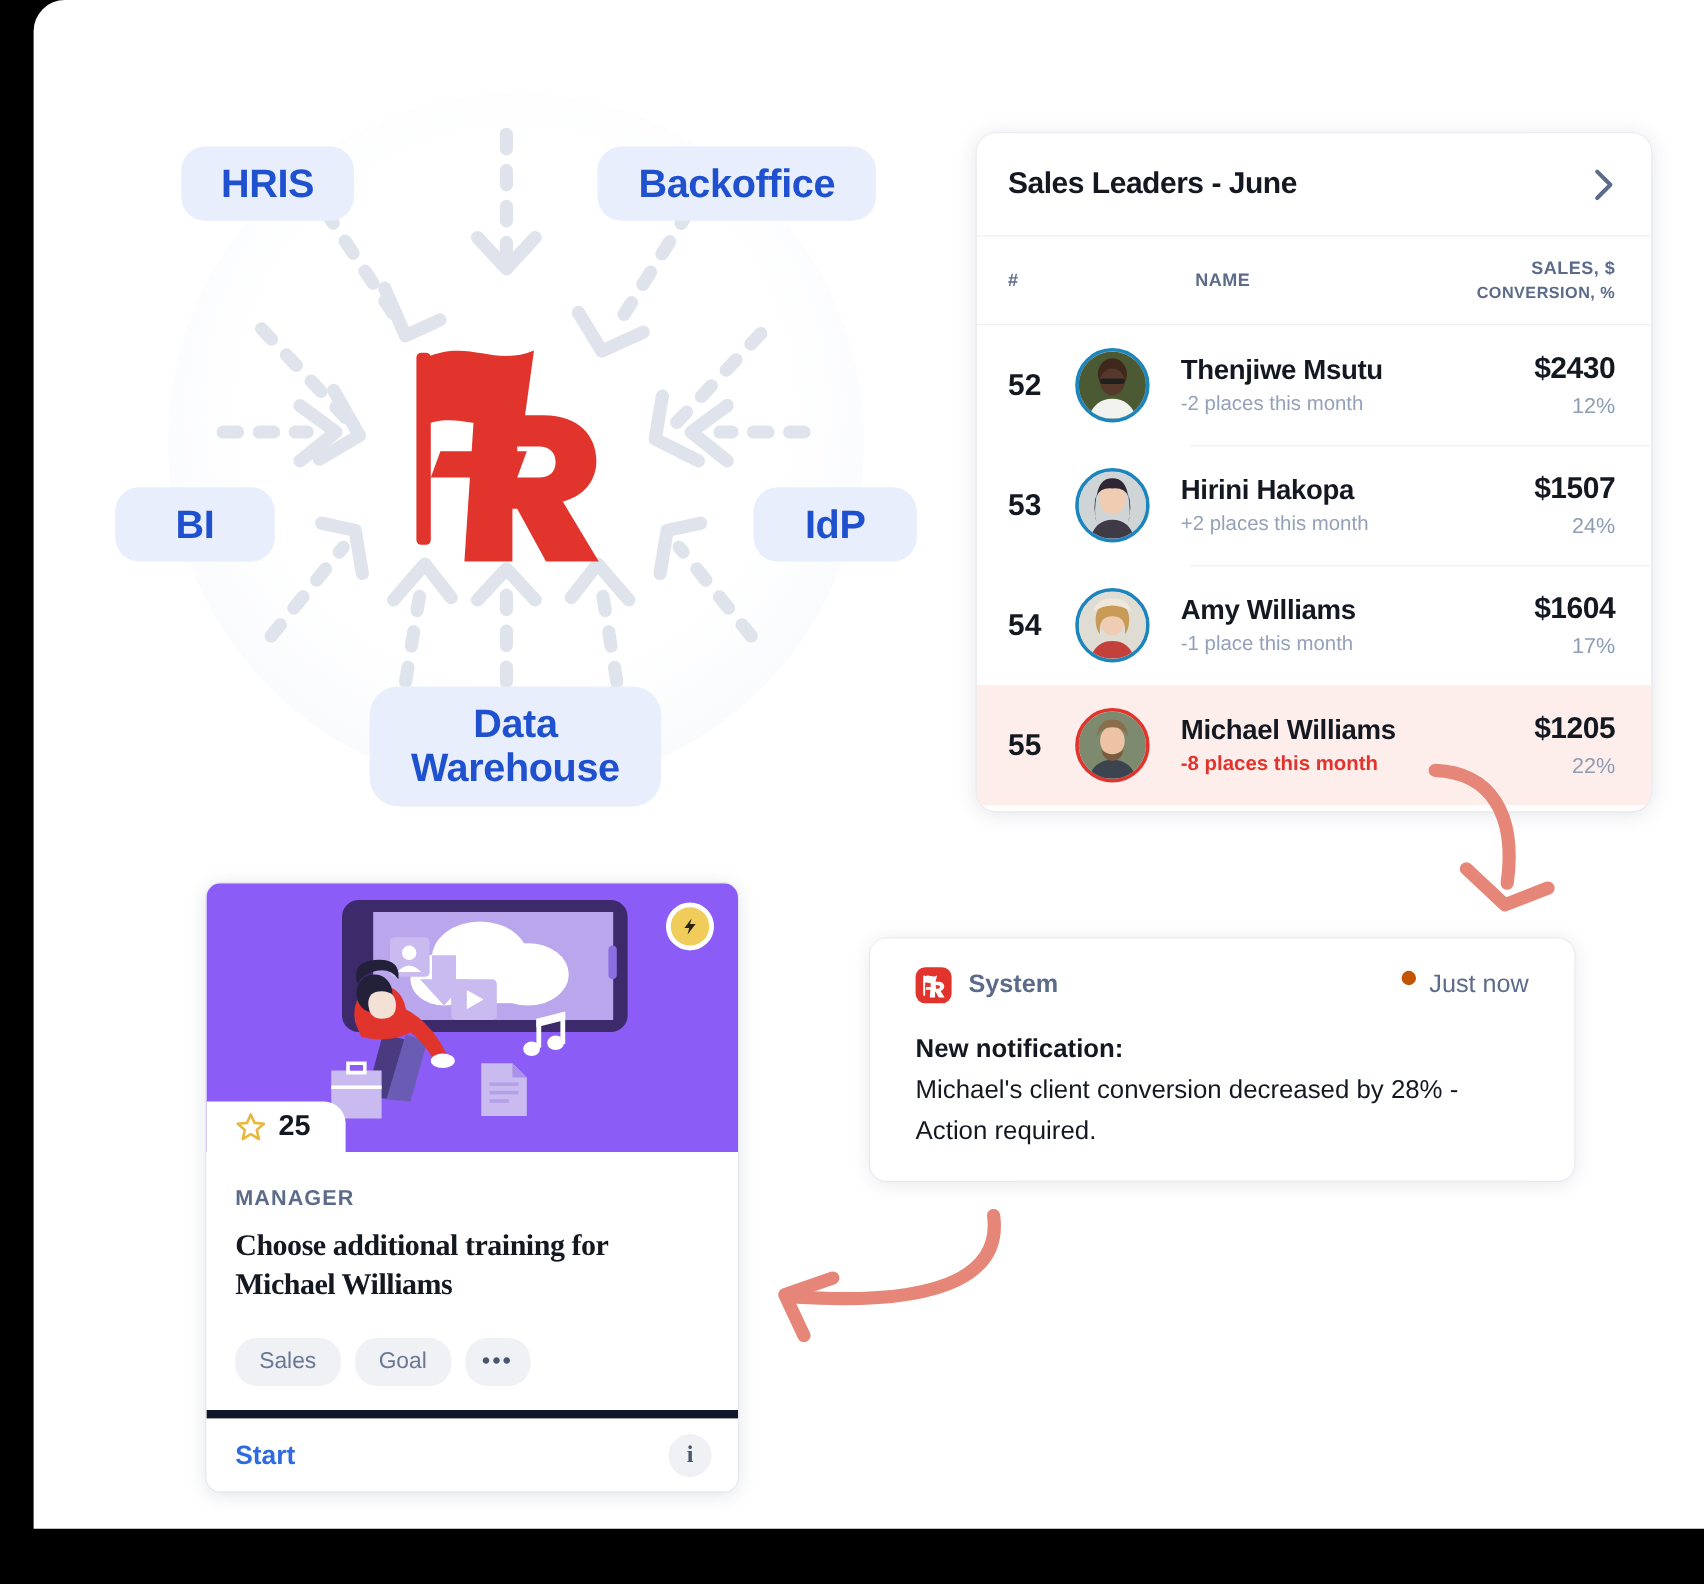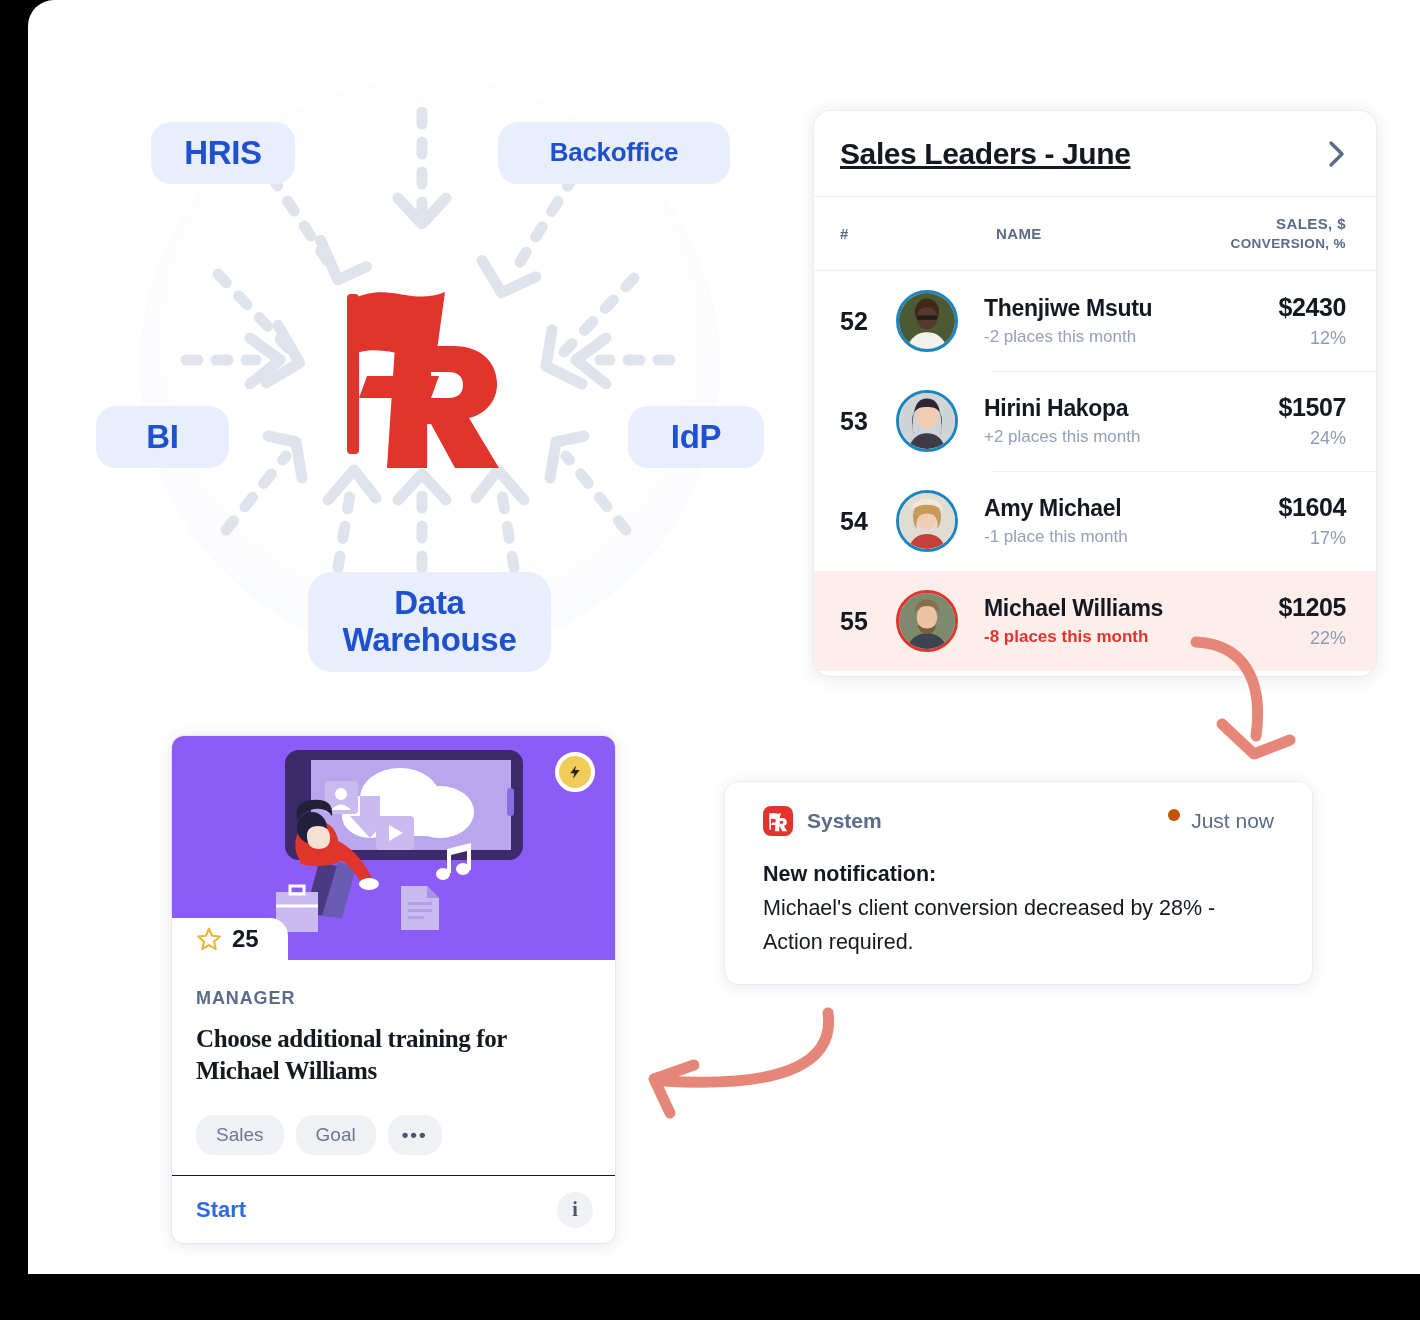--- a/index.html
+++ b/index.html
@@ -33,42 +33,42 @@
     background: #e8eefb;
     color: #1f51cf;
     border-radius: 22px;
     font-weight: 700;
     display: flex; align-items: center; justify-content: center;
     text-align: center;
     line-height: 1.12;
     letter-spacing: -0.3px;
   }
   #pill-hris      { left: 123px;  top: 122px; width: 144px; height: 62px; font-size: 33px; border-radius: 20px;}
-  #pill-backoffice{ left: 470px;  top: 122px; width: 232px; height: 62px; font-size: 26px; border-radius: 20px;}
+  #pill-backoffice{ left: 470px;  top: 122px; width: 232px; height: 62px; font-size: 33px; border-radius: 20px;}
   #pill-bi        { left: 68px;   top: 406px; width: 133px; height: 62px; font-size: 33px; border-radius: 20px;}
   #pill-idp       { left: 600px;  top: 406px; width: 136px; height: 62px; font-size: 33px; border-radius: 20px;}
   #pill-dw        { left: 280px;  top: 572px; width: 243px; height: 100px; font-size: 33px; border-radius: 24px;
                     flex-direction: column; }
   #logo-center { position: absolute; left: 305px; top: 280px; width: 180px; height: 190px; }
 
   
   #sales-card {
     position: absolute; left: 786px; top: 111px;
     width: 562px; height: 565px;
     background: #ffffff;
     border-radius: 16px;
     box-shadow: 0 2px 18px rgba(32,45,86,.12), 0 0 0 1px rgba(32,45,86,.04);
     overflow: hidden;
   }
   #sales-head {
     height: 86px; display: flex; align-items: center;
     padding: 0 30px 0 26px;
     border-bottom: 1px solid #eceff4;
   }
-  #sales-title { font-size: 30px; font-weight: 700; color: #141821; letter-spacing: -0.4px; flex: 1; text-decoration: underline; }
+  #sales-title { font-size: 25px; font-weight: 700; color: #141821; letter-spacing: -0.4px; flex: 1; }
   #sales-chevron { width: 20px; height: 28px; }
   #sales-colhead {
     display: flex; align-items: center; height: 74px;
     padding: 0 30px 0 26px; border-bottom: 1px solid #eceff4;
     color: #5c6b8a; font-size: 15px; font-weight: 600; letter-spacing: .4px;
   }
   .ch-rank { width: 56px; }
   .ch-name { flex: 1; padding-left: 100px;}
   .ch-sales { text-align: right; line-height: 1.38; }
   .ch-sales span { display: block; }
@@ -142,21 +142,21 @@
   #train-kicker { font-size: 18px; font-weight: 700; letter-spacing: .9px; color: #5c6b8a; }
   #train-title { margin-top: 14px; font-size: 25px; font-weight: 700; line-height: 1.28; color: #141821; letter-spacing: -0.4px; font-family: Liberation Serif, serif;}
   #train-tags { margin-top: 28px; display: flex; gap: 12px; align-items: flex-start; }
   .tag {
     background: #f0f1f5; color: #6b7894; border-radius: 18px;
     padding: 9px 20px; font-size: 19px;
   }
   .tag.dots { padding: 9px 14px; letter-spacing: 2px; color: #4a5costeal; color:#4a566e; font-weight:700; }
   #train-foot {
     position: absolute; left: 0; right: 0; bottom: 0; height: 68px;
-    border-top: 1px solid #0f172a; display: flex; align-items: center;
+    border-top: 7px solid #0f172a; display: flex; align-items: center;
     padding: 0 22px 0 24px;
   }
   #train-start { font-size: 22px; font-weight: 700; color: #2e6ae0; flex: 1; }
   #train-info {
     width: 36px; height: 36px; border-radius: 50%; background: #f0f1f5;
     display:flex; align-items:center; justify-content:center;
     color:#4a566e; font-size: 20px; font-weight: 700; font-family: "Liberation Serif", serif;
   }
 
   
@@ -308,21 +308,21 @@
       <div class="avatar">
         <svg viewBox="0 0 60 60">
             <rect width="60" height="60" fill="#dfdcd4"></rect>
             <path d="M10 60 q5 -16 20 -16 q15 0 20 16 Z" fill="#c4403a"></path>
             <ellipse cx="30" cy="26" rx="11" ry="13" fill="#f0cdb2"></ellipse>
             <path d="M15 24 q1 -14 15 -14 q14 0 15 14 q0 10 -4 14 q2 -16 -11 -16 q-13 0 -11 16 q-4 -4 -4 -14 Z" fill="#c79a56"></path>
             <path d="M13 18 q17 -11 34 0 q-3 -12 -17 -12 q-14 0 -17 12 Z" fill="#efe7dc"></path>
           </svg>
       </div>
       <div class="r-main">
-        <div class="r-name">Amy Michael</div>
+        <div class="r-name">Amy Williams</div>
         <div class="r-sub">-1 place this month</div>
       </div>
       <div class="r-right">
         <div class="r-amount">$1604</div>
         <div class="r-pct">17%</div>
       </div>
     </div>
 
     <div class="row alert">
       <div class="rule"></div>

